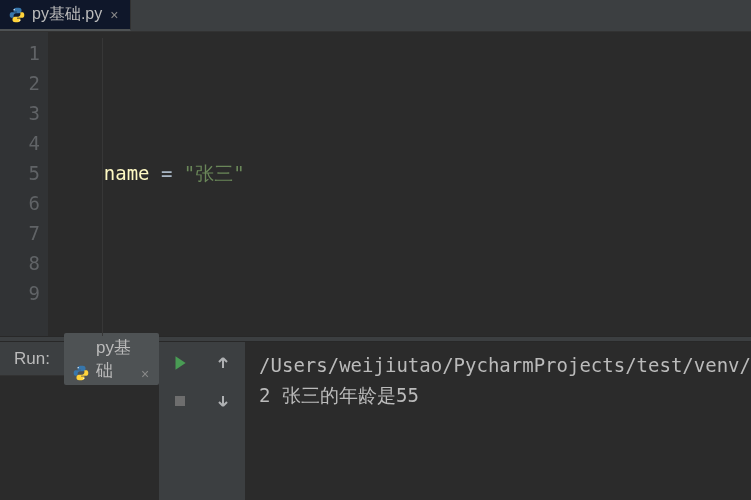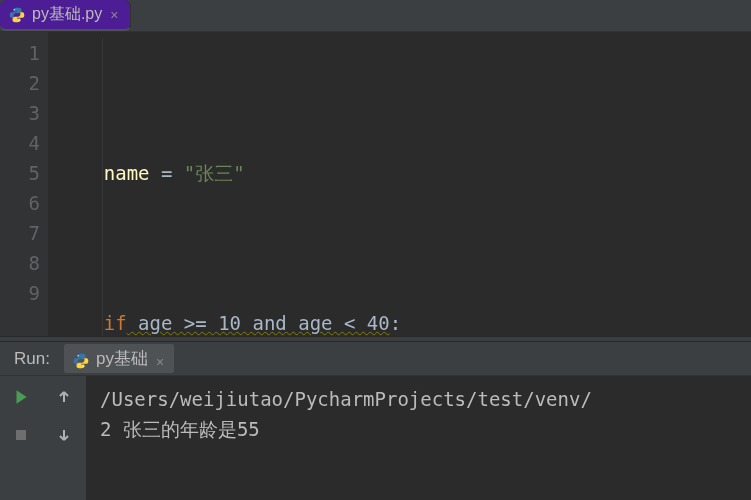--- a/index.html
+++ b/index.html
@@ -24,23 +24,22 @@
     gap: 6px;
     padding: 0 10px 0 8px;
     background: #4e5254;
     border-right: 1px solid #323232;
     font-family: "Helvetica Neue", Arial, sans-serif;
     font-size: 16px;
     color: #bbbbbb;
     cursor: pointer;
   }
   .file-tab.active {
-    background: #4c1d95;
+    background: #0f172a;
     border-bottom: 2px solid #4e5254;
-    border-radius: 6px;
   }
   .tab-close {
     color: #8a8a8a;
     font-size: 14px;
     padding: 0 2px;
     cursor: pointer;
   }
   .py-icon {
     width: 18px; height: 18px;
     flex: 0 0 18px;
@@ -95,21 +94,21 @@
   .hsplit {
     height: 6px;
     background: #3c3f41;
     border-top: 1px solid #282828;
     border-bottom: 1px solid #282828;
     cursor: row-resize;
   }
   
   .run-panel {
     display: flex;
-    flex-direction: column;
+    flex-direction: row;
     background: #2b2b2b;
     height: 158px;
   }
   .run-header {
     height: 34px;
     background: #3c3f41;
     border-bottom: 1px solid #323232;
     display: flex;
     align-items: center;
     gap: 10px;
@@ -198,21 +197,20 @@
     <div>7</div>
     <div>8</div>
     <div>9</div>
   </div>
   <div class="code-area">
     <div class="indent-guide"></div>
 
     <div class="code-line">    <span class="tok-name">name</span><span class="tok-op"> = </span><span class="tok-str">"张三"</span></div>
 
 
-    <div class="code-line">    <span class="tok-kw">if</span><span class="tok-def warn"> age &gt;= 10 and age &lt; 40</span><span class="tok-op">:</span></div>
 
     
 
     
 
     
 
     
 
     

